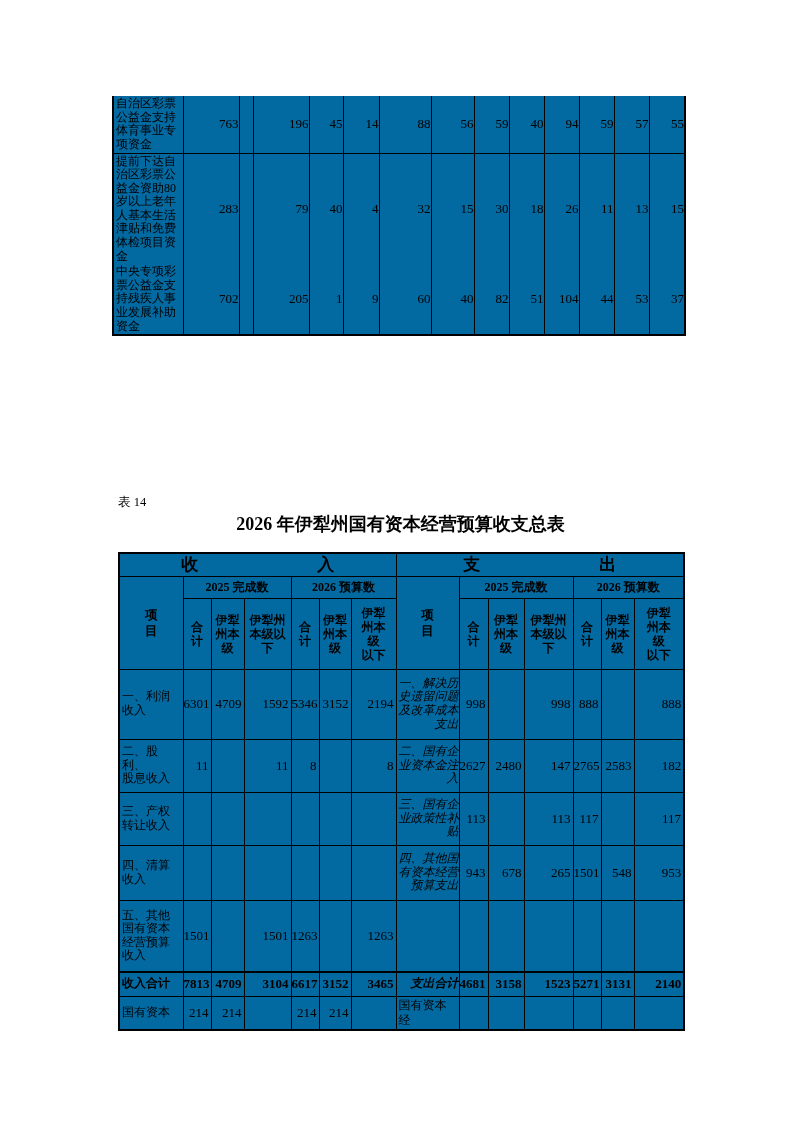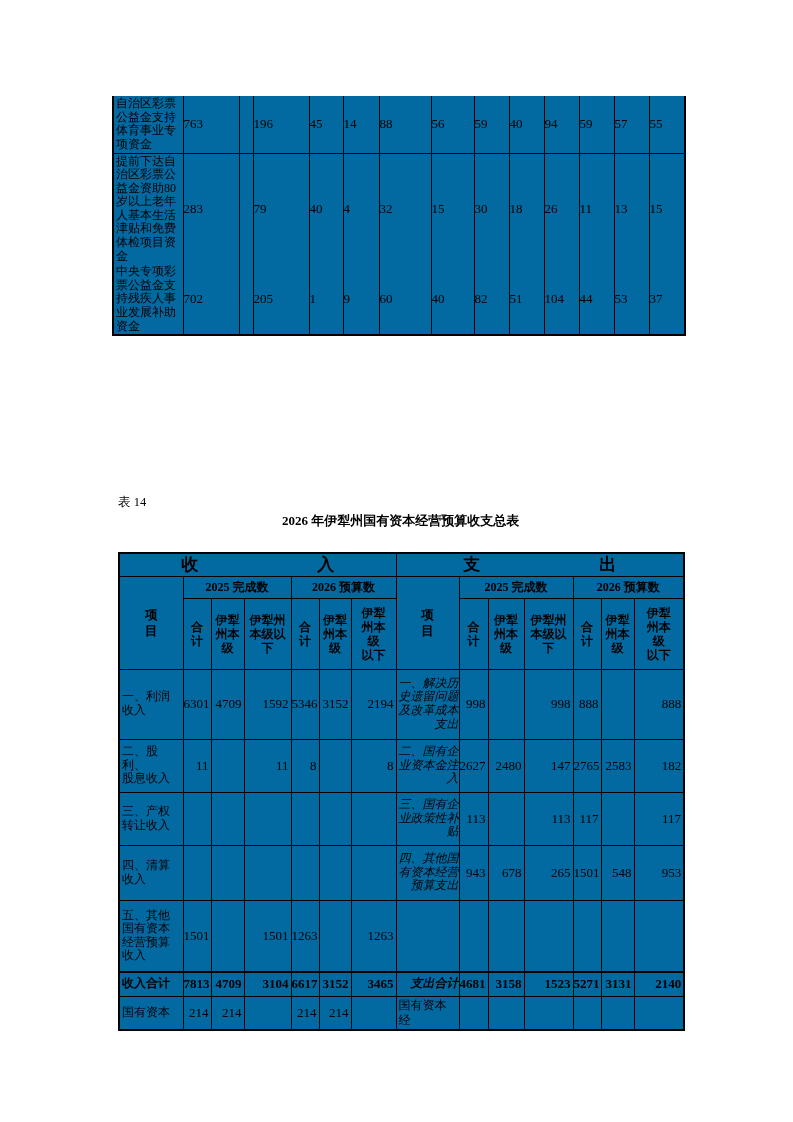--- a/index.html
+++ b/index.html
@@ -11,34 +11,34 @@
   
   .top-tbl { left:112px; top:96px; width:572px; border:2px solid #000; border-top-style:hidden; }
   .top-tbl tr:first-child td { border-top-style:hidden; }
   .no-div td { border-bottom-style:hidden; }
 
   
   .main-tbl { left:118px; top:552px; width:565px; border:2px solid #000; }
 
   .lbl  { font-size:12px; line-height:13.6px; white-space:pre-line; text-align:left;  padding:1px 2px; }
   .lblr { font-size:12px; line-height:13.6px; white-space:pre-line; text-align:right; padding:1px 0;font-style:italic; }
-  .num  { font-size:13px; text-align:left; }
+  .num  { font-size:13px; text-align:right; }
   .numr { font-size:13px; text-align:right; padding-right:2px; }
 
   .hd   { font-weight:bold; text-align:center; font-size:12px; line-height:14px; white-space:pre-line; }
   .ht   { font-size:17px; }
   .itm  { font-size:12.5px; line-height:16px; }
 
   .total td { border-top-width:2px; font-weight:bold; }
   .partial td { line-height:15px; }
 
   
   .heading   { position:absolute; left:157px; top:456px; font-size:19.5px; font-weight:bold; letter-spacing:0.5px; }
   .tbl-label { position:absolute; left:118px; top:494px; font-size:12.5px; }
-  .tbl-title { position:absolute; left:118px; top:512px; width:565px; text-align:center; font-size:13px; font-weight:bold; }
+  .tbl-title { position:absolute; left:118px; top:512px; width:565px; text-align:center; font-size:18px; font-weight:bold; }
   .unit-note { position:absolute; left:118px; top:559px; width:577px; font-size:12.5px;margin-top:8px; }
 </style>
 </head>
 <body>
 
 <div class="page">
 
   <table class="top-tbl">
     <colgroup>
       <col style="width:70px">

